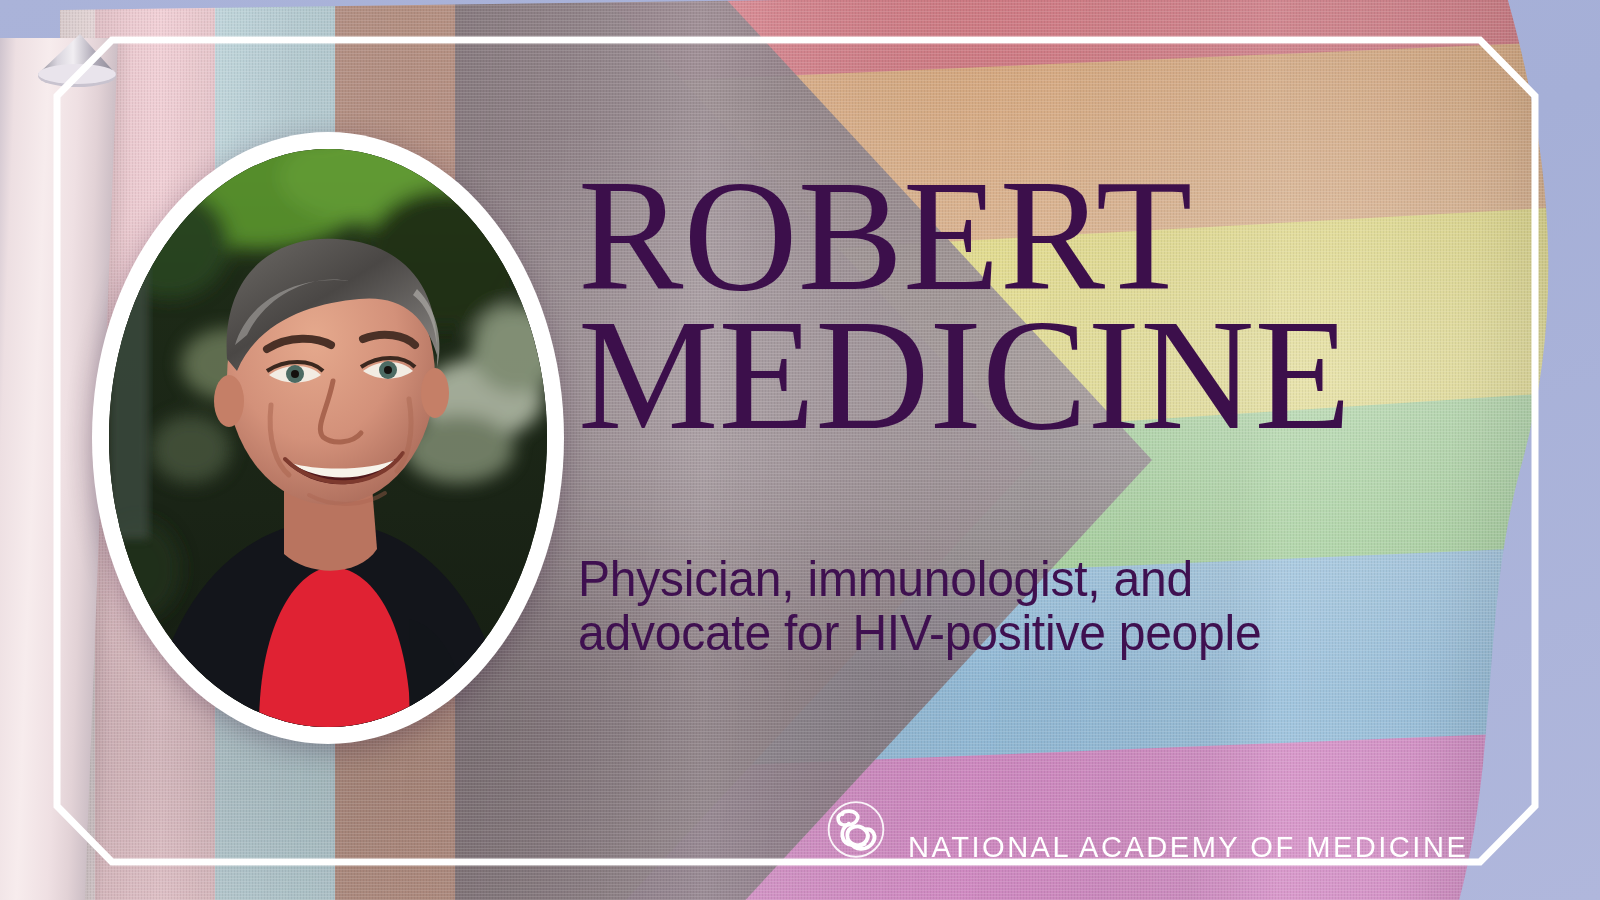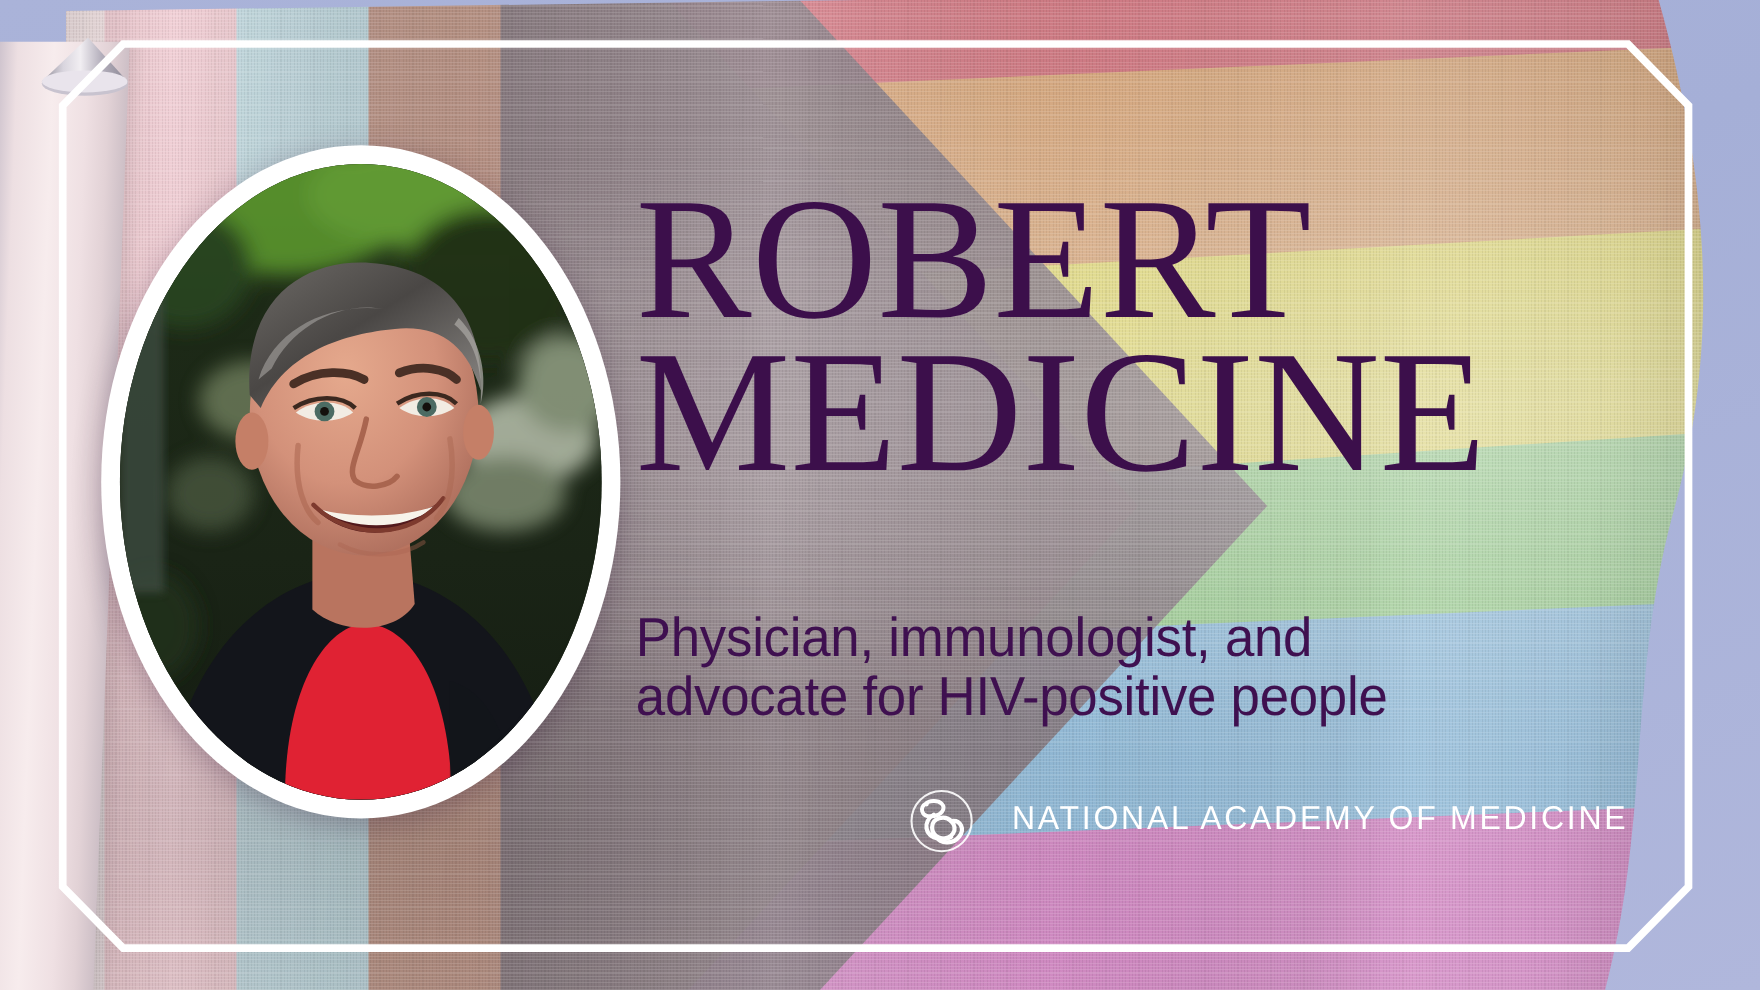--- a/index.html
+++ b/index.html
@@ -91,22 +91,22 @@
     position:absolute;left:578px;top:552px;width:900px;
     color:#3f1050;
     font-family:"Liberation Sans", sans-serif;
     font-size:50px;line-height:1.08;font-weight:400;
     letter-spacing:-.005em;
     transform:scaleX(.96);transform-origin:left top;
   }
   #subtitle .sline{display:block;white-space:nowrap;}
 
   #logo{
-    position:absolute;left:820px;top:709px;
-    display:flex;align-items:center;gap:28px;
+    position:absolute;left:820px;top:792px;
+    display:flex;align-items:flex-end;gap:16px;
   }
   #logo-text{
     color:#ffffff;font-size:30px;font-weight:400;
     letter-spacing:.085em;white-space:nowrap;
     font-family:"Liberation Sans", sans-serif;
     transform:scaleX(.97);transform-origin:left center;
   }
 </style>
 </head>
 <body>

